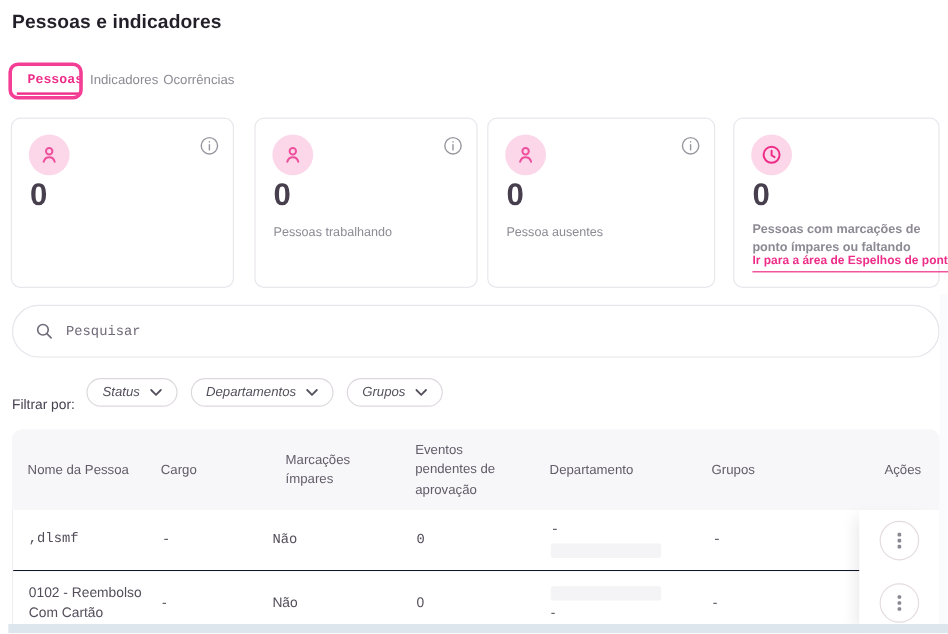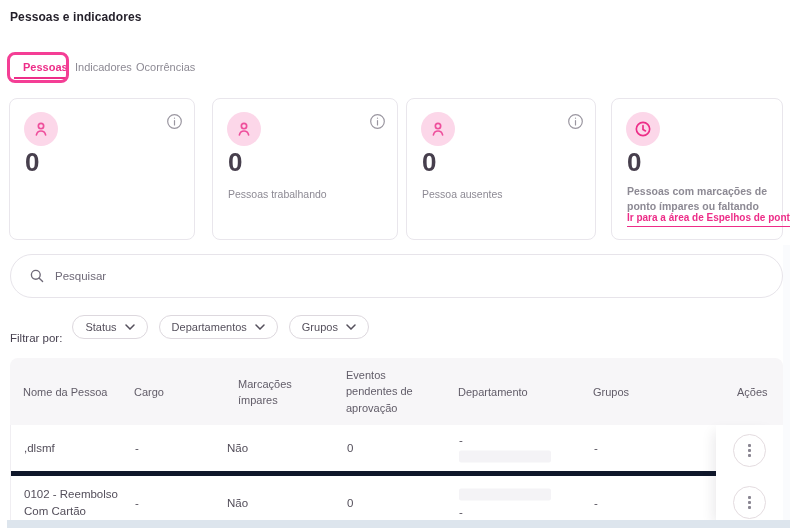--- a/index.html
+++ b/index.html
@@ -1,63 +1,63 @@
 <!DOCTYPE html>
 <html><head>
 <meta charset="utf-8">
 <style>
   * { margin:0; padding:0; box-sizing:border-box; }
   html,body { background:#fff; }
   body { font-family:"Liberation Sans", sans-serif; }
   .page { position:relative; width:790px; height:528px; background:#fff; overflow:hidden; }
 
-  .page-title { position:absolute; left:10px; top:10px; font-size:12px; font-weight:700; color:#231f29; letter-spacing:.1px; }
+  .page-title { position:absolute; left:10px; top:10px; font-size:16px; font-weight:700; color:#231f29; letter-spacing:.1px; }
 
   
   .tabs { position:absolute; left:0; top:55px; height:30px; width:100%; }
   .tab { position:absolute; font-size:11px; color:#8d8a94; cursor:pointer; top:6px; }
-  .tab-pessoas { left:23px; color:#ed2d88; font-weight:700; }
+  .tab-pessoas { left:23px; color:#ed2d88; font-weight:700;font-family:Liberation Mono, monospace; }
   .tab-indicadores { left:75px; }
   .tab-ocorrencias { left:136px; }
   .tab-underline { position:absolute; left:14px; top:22px; width:52px; height:2px; background:#ed2d88; }
   .annotation-box { position:absolute; left:7px; top:-3px; width:62px; height:31px; border:3px solid #f43e95; border-radius:8px; }
 
   
   .card { position:absolute; top:98px; height:142px; background:#fff; border:1px solid #e9e6ec; border-radius:8px; }
   .card1 { left:9px;   width:186px; }
   .card2 { left:212px; width:186px; }
   .card3 { left:406px; width:190px; }
   .card4 { left:611px; width:172px; }
   .card-icon-bubble { position:absolute; left:14px; top:13px; width:34px; height:34px; border-radius:50%; background:#fcd7e9; display:flex; align-items:center; justify-content:center; }
   .card-info { position:absolute; right:11px; top:14px; width:17px; height:17px; cursor:pointer; }
   .card-value { position:absolute; left:15px; top:48px; font-size:26px; font-weight:700; color:#473f4d; }
   .card-label { position:absolute; left:15px; top:88px; right:12px; font-size:10.5px; line-height:1.4; color:#8d8a94; }
   .card4 .card-label { top:85px;font-weight:bold; }
   .card-link { position:absolute; left:15px; top:113px; font-size:10px; font-weight:700; color:#ed2d88; border-bottom:1.5px solid #ed2d88; padding-bottom:3px; cursor:pointer; white-space:nowrap; }
 
   
   .searchbar { position:absolute; left:10px; top:254px; width:773px; height:44px; border:1px solid #e7e4ea; border-radius:22px; background:#fff; display:flex; align-items:center; padding-left:18px; }
-  .searchbar input { border:none; outline:none; font-family:Liberation Sans, sans-serif; font-size:11.5px; color:#474150; margin-left:10px; width:600px; background:transparent; }
+  .searchbar input { border:none; outline:none; font-family:Liberation Mono, monospace; font-size:11.5px; color:#474150; margin-left:10px; width:600px; background:transparent; }
   .searchbar input::placeholder { color:#6f6a78; opacity:1; }
 
   
   .filter-row { position:absolute; left:10px; top:314px; height:26px; display:flex; align-items:center; }
   .filter-label { font-size:11.5px; color:#474150; margin-right:10px;margin-top:22px; }
-  .pill { height:24px; border:1px solid #ddd8de; border-radius:12px; background:#fff; display:flex; align-items:center; padding:4px 12px; margin-right:11px; cursor:pointer; }
+  .pill { height:24px; border:1px solid #ddd8de; border-radius:12px; background:#fff; display:flex; align-items:center; padding:4px 12px; margin-right:11px; cursor:pointer;font-style:italic; }
   .pill span { font-size:11px; color:#55505c; margin-right:8px; }
 
   
   .table { position:absolute; left:10px; top:358px; width:773px; height:162px; }
   .thead { position:absolute; left:0; top:0; width:773px; height:67px; background:#f7f6f8; border-radius:8px 8px 0 0; }
   .th { position:absolute; top:50%; transform:translateY(-50%); font-size:11px; color:#615c68; line-height:1.5; }
   .th-nome { left:13px; } .th-cargo { left:124px; } .th-marc { left:228px; width:70px; }
   .th-evt { left:336px; width:88px; } .th-dep { left:448px; } .th-gru { left:583px; } .th-aco { left:727px; }
   .tbody { position:absolute; left:0; top:67px; width:773px; border-left:1px solid #f0eef2; border-right:1px solid #f0eef2; background:#fff; }
   .trow { position:relative; width:100%; background:#fff; }
-  .trow1 { height:51px; border-bottom:5px solid #0f172a; }
+  .trow1 { height:51px; border-bottom:1px solid #0f172a;font-family:Liberation Mono, monospace; }
   .trow2 { height:54px; }
   .td { position:absolute; font-size:11.5px; color:#534e5a; top:50%; transform:translateY(-50%); }
   .td-nome { left:13px; width:100px; line-height:1.45; } .td-cargo { left:124px; } .td-marc { left:216px; }
   .td-evt { left:336px; } .td-dep { left:448px; } .td-gru { left:583px; }
   .redacted { width:92px; height:12px; background:#f4f3f6; border-radius:2px; }
   .dep-stack { display:flex; flex-direction:column; }
   .dep-stack .gap { height:5px; }
 
   
   .sticky-col { position:absolute; left:706px; top:67px; width:67px; height:105px; background:#fff; box-shadow:-9px 0 12px -7px rgba(40,30,50,0.10); }

